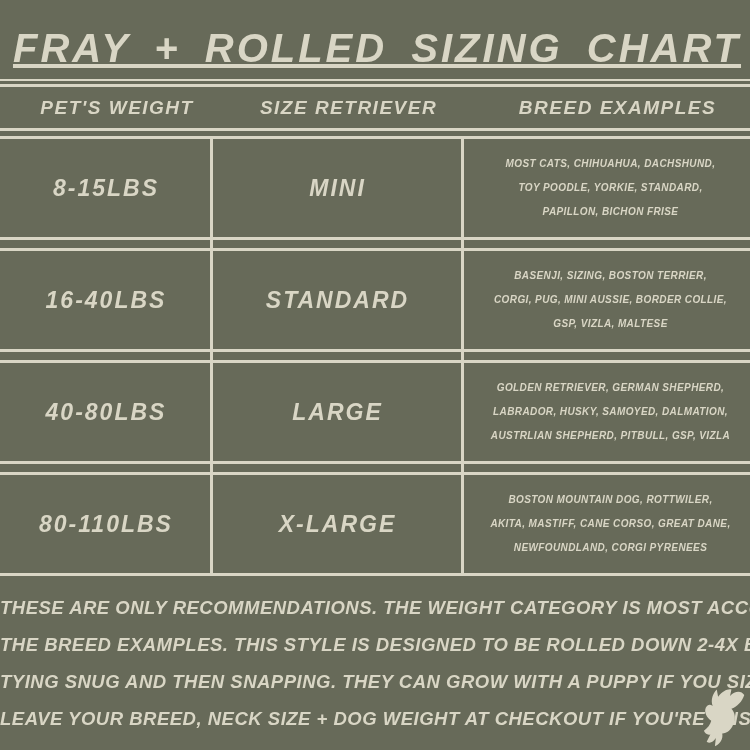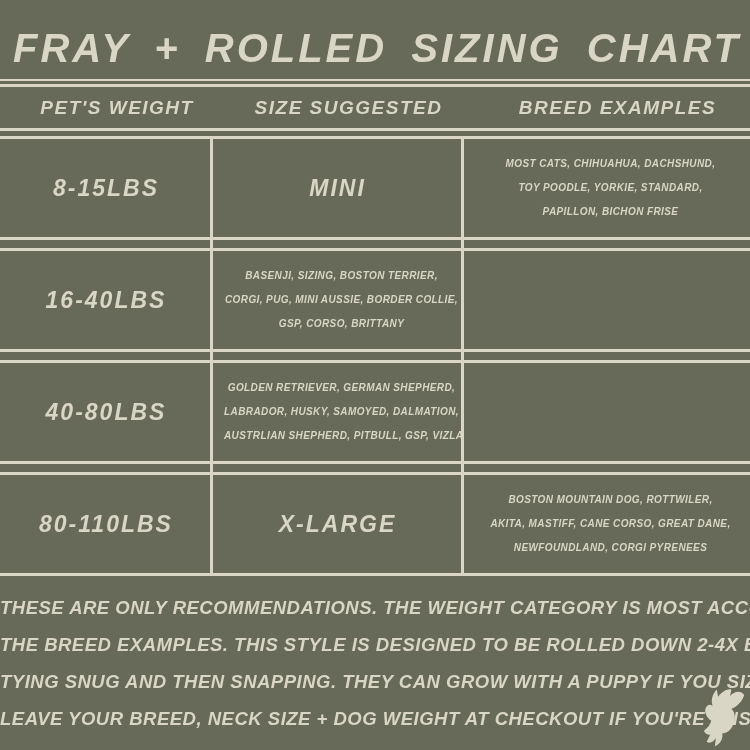--- a/index.html
+++ b/index.html
@@ -22,20 +22,21 @@
     font-weight: bold;
   }
   .title {
     position: absolute;
     top: 26px; left: 4px; right: 0;
     text-align: center;
     font-size: 40px;
     letter-spacing: 3px;
     word-spacing: 10px;
     white-space: nowrap;
+    text-decoration: underline;
   }
   .title-rule {
     position: absolute;
     top: 79px; left: 0; right: 0;
     height: 8px;
     border-top: 2.5px solid var(--ink);
     border-bottom: 3px solid var(--ink);
   }
   .header-row {
     position: absolute;
@@ -116,21 +117,21 @@
 <body>
 
 <div class="page">
 
   <h1 class="title">FRAY + ROLLED SIZING CHART</h1>
 
   <div class="title-rule"></div>
 
   <div class="header-row">
     <div class="th">PET'S WEIGHT</div>
-    <div class="th">SIZE SUGGESTED</div>
+    <div class="th">SIZE RETRIEVER</div>
     <div class="th">BREED EXAMPLES</div>
   </div>
 
   <div class="header-rule"></div>
 
   <div class="table-body">
     <div class="vline vline-1"></div>
     <div class="vline vline-2"></div>
 
     <div class="row">
@@ -138,29 +139,31 @@
       <div class="cell cell-size">MINI</div>
       <div class="cell cell-breeds">
         <div>MOST CATS, CHIHUAHUA, DACHSHUND,</div>
         <div>TOY POODLE, YORKIE, STANDARD,</div>
         <div>PAPILLON, BICHON FRISE</div>
       </div>
     </div>
 
     <div class="row">
       <div class="cell cell-weight">16-40LBS</div>
+      <div class="cell cell-size">STANDARD</div>
       <div class="cell cell-breeds">
         <div>BASENJI, SIZING, BOSTON TERRIER,</div>
         <div>CORGI, PUG, MINI AUSSIE, BORDER COLLIE,</div>
-        <div>GSP, CORSO, BRITTANY</div>
+        <div>GSP, VIZLA, MALTESE</div>
       </div>
     </div>
 
     <div class="row">
       <div class="cell cell-weight">40-80LBS</div>
+      <div class="cell cell-size">LARGE</div>
       <div class="cell cell-breeds">
         <div>GOLDEN RETRIEVER, GERMAN SHEPHERD,</div>
         <div>LABRADOR, HUSKY, SAMOYED, DALMATION,</div>
         <div>AUSTRLIAN SHEPHERD, PITBULL, GSP, VIZLA</div>
       </div>
     </div>
 
     <div class="row">
       <div class="cell cell-weight">80-110LBS</div>
       <div class="cell cell-size">X-LARGE</div>

